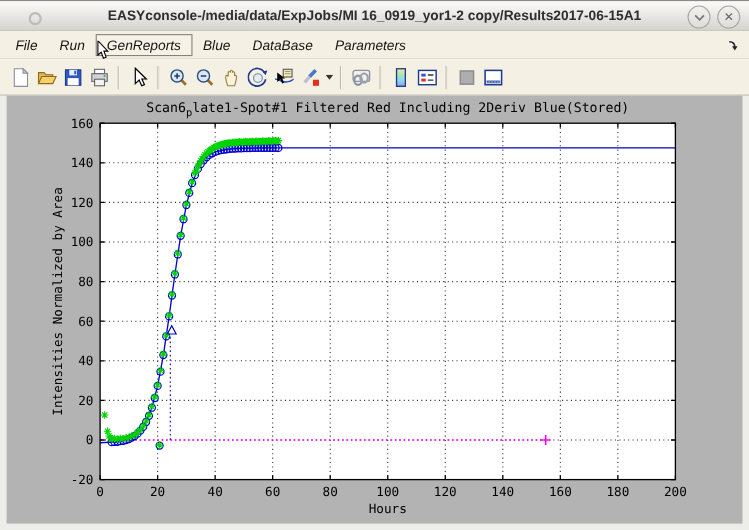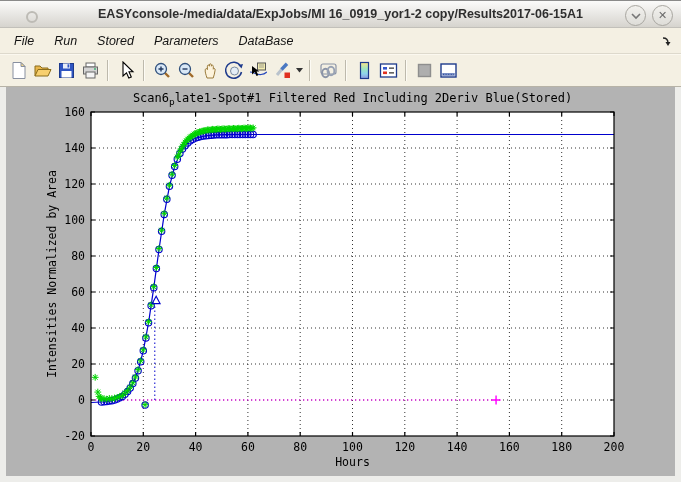--- a/index.html
+++ b/index.html
@@ -53,23 +53,28 @@
             <polyline points="2,4 6,8 10,4" fill="none" stroke="#777" stroke-width="1.6"></polyline>
           </svg>
       </span>
       <span class="tb-btn">✕</span>
     </span>
   </div>
 
   <div class="menubar">
     <span class="menu-item">File</span>
     <span class="menu-item">Run</span>
-    <span class="menu-item">Stored</span>
+    <span class="menu-item hover">
+      <svg class="menu-cursor" viewBox="0 0 12 17">
+        <polygon points="1,0 1,13 4,10.5 6,16 8.5,15 6.5,9.5 10,9.5" fill="#fff" stroke="#000" stroke-width="1"></polygon>
+      </svg><span>GenReports</span>
+    </span>
+    <span class="menu-item">Blue</span>
+    <span class="menu-item">DataBase</span>
     <span class="menu-item">Parameters</span>
-    <span class="menu-item">DataBase</span>
     <svg class="menu-overflow" viewBox="0 0 12 12">
       <path d="M2,3 Q7,3 7,8" fill="none" stroke="#222" stroke-width="1.4"></path>
       <polygon points="4.5,7 9.5,7 7,11" fill="#222"></polygon>
     </svg>
   </div>
 
   <div class="toolbar">
     <span class="tool-btn" title="new-figure">
       <svg viewBox="0 0 19 19">
           <path d="M4,1.5 h8 l4,4 V17.5 H4 Z" fill="#fff" stroke="#8890a0"></path>

